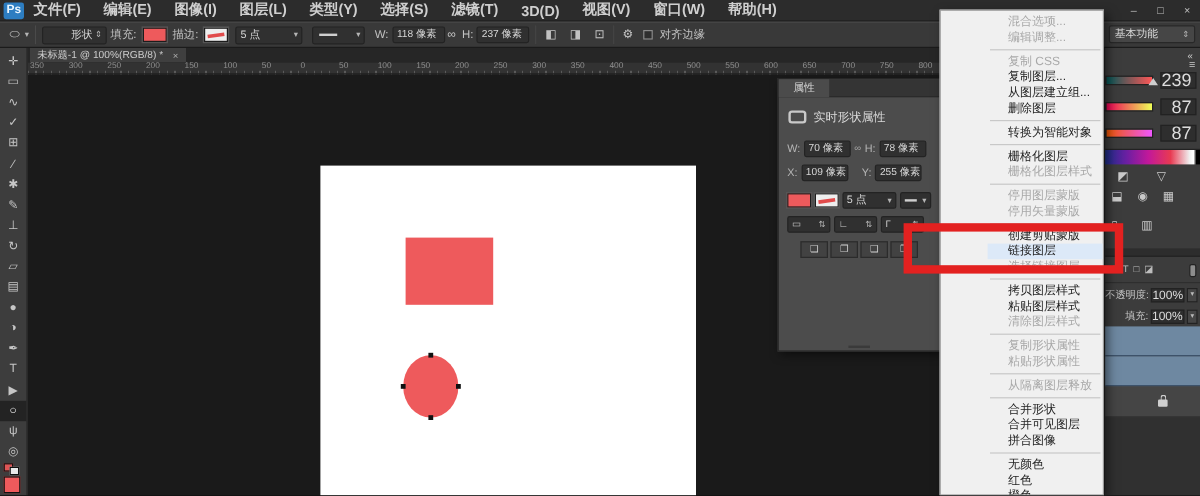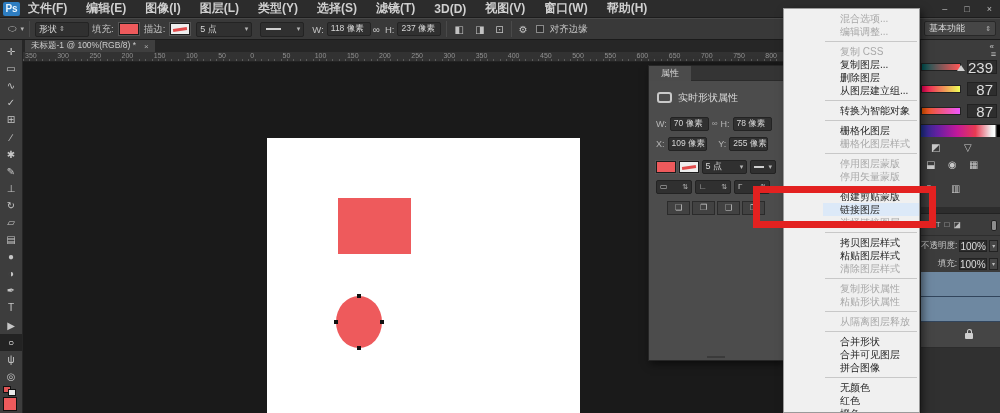--- a/index.html
+++ b/index.html
@@ -58,21 +58,21 @@
          border-bottom:1px solid #222;z-index:1;display:flex;padding-left:2px;
          background-image:repeating-linear-gradient(to right,#5a5a5a 0 1px,transparent 1px 6.44px);
          background-size:100% 3px;background-repeat:no-repeat;background-position:0 7px;}
   .rlabel{flex:0 0 32.2px;font-size:7px;color:#909090;line-height:8px;}
   .canvas-doc{position:absolute;left:267px;top:138px;width:313px;height:275px;background:#ffffff;z-index:1;}
   .shape-rect{position:absolute;left:71px;top:60px;width:73px;height:56px;}
   .shape-ellipse{position:absolute;left:69px;top:158px;width:46px;height:52px;border-radius:50%;}
   .anchor{position:absolute;width:4px;height:4px;background:#111;}
 
   
-  .props{position:absolute;left:648px;top:65px;width:136px;height:296px;background:#4c4c4c;
+  .props{position:absolute;left:648px;top:65px;width:136px;height:228px;background:#4c4c4c;
          border:1px solid #262626;box-shadow:2px 3px 8px rgba(0,0,0,.55);z-index:10;}
   .props-tabbar{height:15px;background:#343434;border-bottom:1px solid #2a2a2a;display:flex;}
   .props-tab{width:42px;height:15px;background:#4b4b4b;color:#d6d6d6;font-size:9px;display:flex;
              align-items:center;justify-content:center;}
   .props-header{display:flex;align-items:center;gap:6px;padding:7px 8px 0 8px;height:26px;}
   .live-shape-icon{width:15px;height:11px;border:2px solid #c9c9c9;border-radius:3px;}
   .props-title{font-size:10px;color:#dadada;white-space:nowrap;}
   .props-row{display:flex;align-items:center;gap:3px;padding:0 7px;margin-top:5px;height:15px;}
   .plabel{font-size:9px;color:#b5b5b5;}
   .props .ibox{width:39px;}
@@ -161,21 +161,21 @@
       <span class="win-btn">–</span>
       <span class="win-btn">□</span>
       <span class="win-btn">×</span>
     </div>
   </div>
 
   <div class="optionsbar">
     <span class="ob-icon">⬭</span>
     <span class="caret">▾</span>
     <span class="ob-sep"></span>
-    <div class="combo" style="width:54px;justify-content:flex-start;">
+    <div class="combo" style="width:54px;justify-content:flex-end;">
       <span>形状</span>
       <span class="caret">⇕</span>
     </div>
     <span class="ob-label">填充:</span>
     <div class="swatch" style="background:#ee5a5c;"></div>
     <span class="ob-label">描边:</span>
     <div class="swatch stroke-swatch"></div>
     <div class="combo" style="width:56px;justify-content:space-between;margin-left:4px;">
       <span>5 点</span>
       <span class="caret">▾</span>
@@ -457,22 +457,22 @@
     <div class="layers-rest"></div>
   </div>
 
   <div class="ctxmenu">
 
   <div class="mi st-disabled"><span>混合选项...</span></div>
       <div class="mi st-disabled"><span>编辑调整...</span></div>
       <div class="mi st-sep"><span></span></div>
       <div class="mi st-disabled"><span>复制 CSS</span></div>
       <div class="mi st-normal"><span>复制图层...</span></div>
+      <div class="mi st-normal"><span>从图层建立组...</span></div>
       <div class="mi st-normal"><span>删除图层</span></div>
-      <div class="mi st-normal"><span>从图层建立组...</span></div>
       <div class="mi st-sep"><span></span></div>
       <div class="mi st-normal"><span>转换为智能对象</span></div>
       <div class="mi st-sep"><span></span></div>
       <div class="mi st-normal"><span>栅格化图层</span></div>
       <div class="mi st-disabled"><span>栅格化图层样式</span></div>
       <div class="mi st-sep"><span></span></div>
       <div class="mi st-disabled"><span>停用图层蒙版</span></div>
       <div class="mi st-disabled"><span>停用矢量蒙版</span></div>
       <div class="mi st-sep"><span></span></div>
       <div class="mi st-normal"><span>创建剪贴蒙版</span></div>

